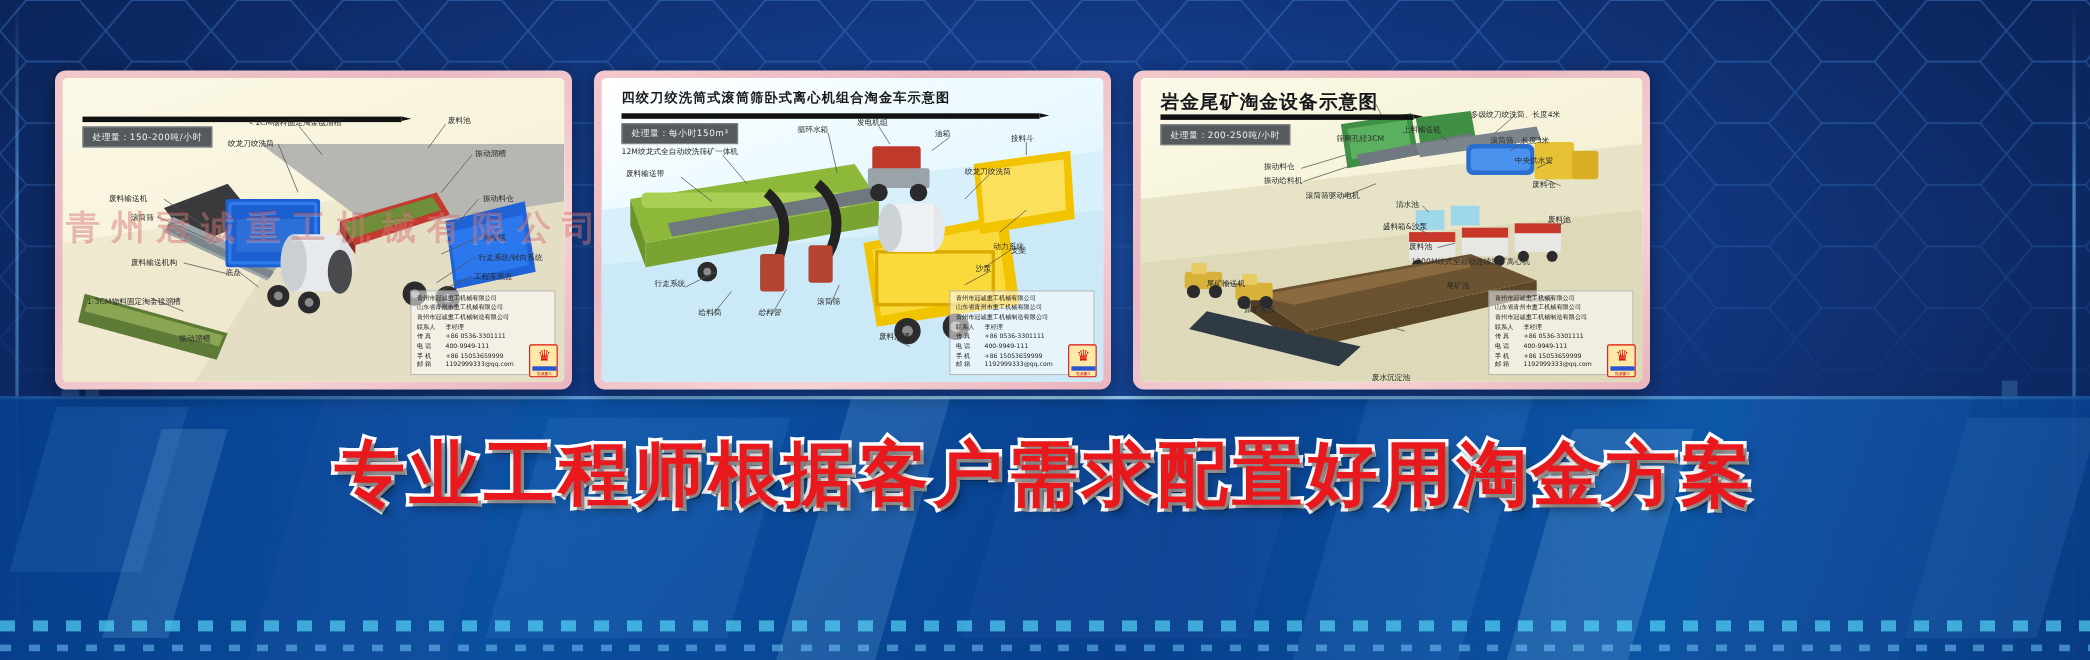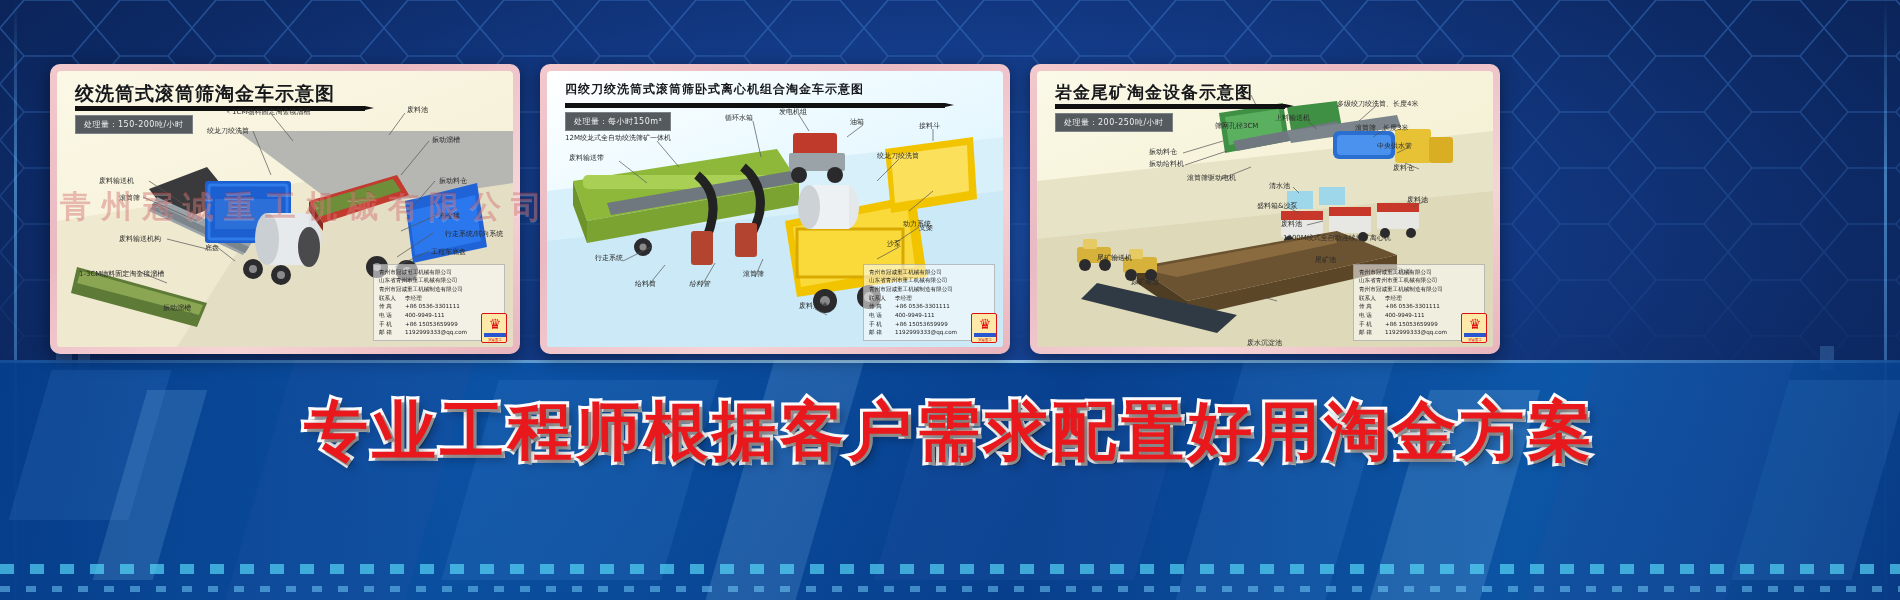--- a/index.html
+++ b/index.html
@@ -259,35 +259,34 @@
           <path d="M110 168 L150 178"></path>
         <path d="M160 176 L178 190"></path>
           <path d="M380 144 L344 160"></path>
         <path d="M376 162 L340 186"></path>
           <path d="M372 180 L338 196"></path>
         <path d="M80 200 L110 212"></path>
           <path d="M128 236 L136 244"></path>
       </g>
     </svg>
 
-    <div class="p-title">绞洗筒式滚筒筛淘金车示意图</div>
     <div class="p-underline"></div>
     <div class="p-badge">处理量：150-200吨/小时</div>
 
     <div class="lbl" style="left:168px; top:36px;">＜1CM物料固定淘金毯溜槽</div>
     <div class="lbl" style="left:350px; top:34px;">废料池</div>
     <div class="lbl" style="left:150px; top:55px;">绞龙刀绞洗筒</div>
     <div class="lbl" style="left:375px; top:64px;">振动溜槽</div>
     <div class="lbl" style="left:382px; top:105px;">振动料仓</div>
     <div class="lbl" style="left:42px;  top:105px;">废料输送机</div>
     <div class="lbl" style="left:62px;  top:122px;">滚筒筛</div>
     <div class="lbl" style="left:62px;  top:163px;">废料输送机构</div>
     <div class="lbl" style="left:148px; top:172px;">底盘</div>
     <div class="lbl" style="left:382px; top:140px;">淘金毯</div>
-    <div class="lbl" style="left:388px; top:158px;text-align:center;">行走系统/转向系统</div>
+    <div class="lbl" style="left:378px; top:158px;text-align:center;">行走系统/转向系统</div>
     <div class="lbl" style="left:374px; top:176px;">工程车底盘</div>
     <div class="lbl" style="left:22px;  top:198px;">1-3CM物料固定淘金毯溜槽</div>
     <div class="lbl" style="left:106px; top:232px;">振动溜槽</div>
 
     <div class="contact">
       <div class="row">青州市冠诚重工机械有限公司</div>
       <div class="row">山东省青州市重工机械有限公司</div>
       <div class="row">青州市冠诚重工机械制造有限公司</div>
       <div class="row"><span>联系人</span><span>李经理</span></div>
       <div class="row"><span>传  真</span><span>+86 0536-3301111</span></div>

